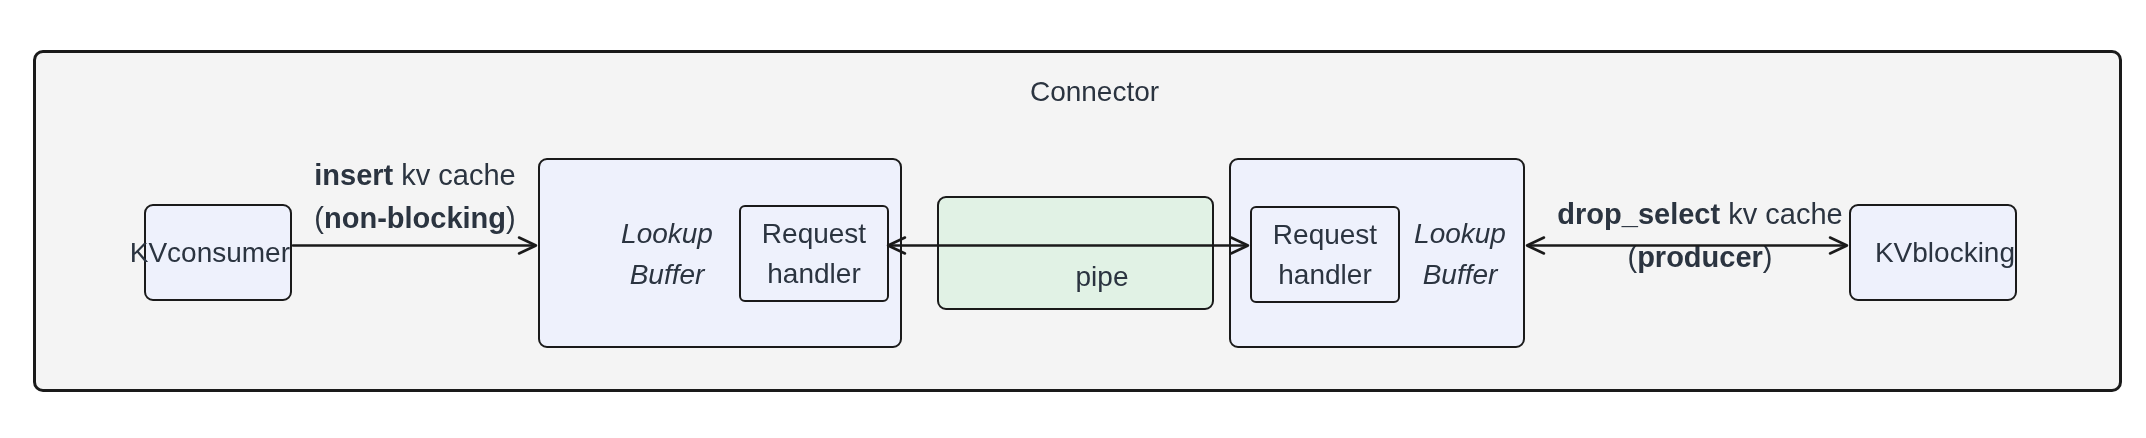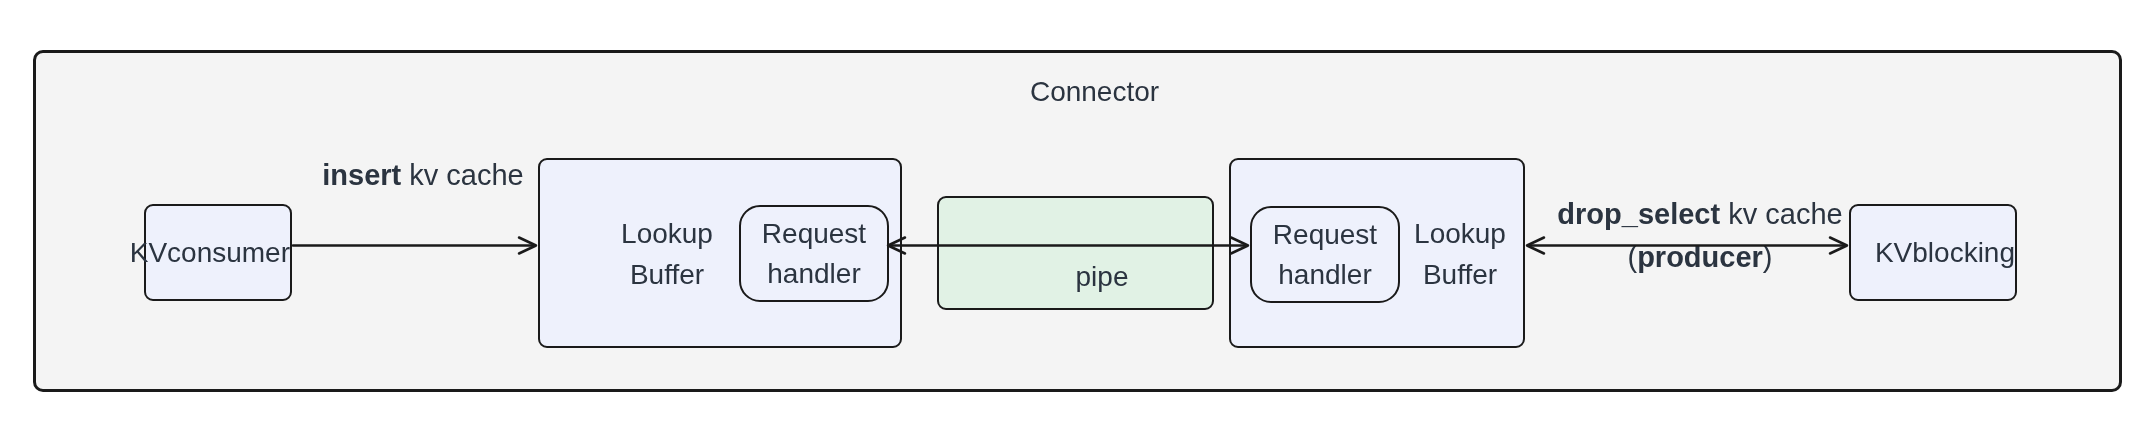--- a/index.html
+++ b/index.html
@@ -58,29 +58,30 @@
   .node span { display: block; }
   .kv-producer { left: 144px; top: 196px; width: 148px; height: 97px; }
   .kv-consumer { left: 1849px; top: 196px; width: 168px; height: 97px; }
   .lookup-buffer-left  { left: 538px;  top: 150px; width: 364px; height: 190px; }
   .lookup-buffer-right { left: 1229px; top: 150px; width: 296px; height: 190px; }
   .buffer-label {
     position: absolute;
     font-size: 28px;
     line-height: 41px;
     text-align: center;
+    font-style: italic;
   }
   .buffer-label.left-side  { left: 27px;  top: 53px; width: 200px; }
   .buffer-label.right-side { left: 170px; top: 53px; width: 118px; }
   .request-handler {
     position: absolute;
     width: 150px; height: 97px;
     background: var(--node-fill);
     border: 2.5px solid var(--border);
-    border-radius: 21px;
+    border-radius: 6px;
     display: flex;
     flex-direction: column;
     align-items: center;
     justify-content: center;
     font-size: 28px;
     line-height: 40px;
     text-align: center;
   }
   .request-handler.in-left  { left: 199px; top: 45px; }
   .request-handler.in-right { left: 19px;  top: 46px; }
@@ -102,21 +103,21 @@
   }
   .edge-label {
     position: absolute;
     top: 154px;
     font-size: 29px;
     line-height: 43px;
     text-align: center;
     color: var(--text);
   }
   .edge-label .bold { font-weight: bold; }
-  .edge-label-insert { left: 273px; width: 300px; }
+  .edge-label-insert { left: 265px; width: 300px; }
   .edge-label-drop   { left: 1510px; width: 380px; margin-top: 39px; }
   .edge-label span { white-space: pre; }
   svg.arrows {
     position: absolute;
     left: 0; top: 0;
     width: 2146px; height: 438px;
     pointer-events: none;
   }
   svg.arrows path, svg.arrows line {
     stroke: var(--border);
@@ -165,20 +166,21 @@
     </div>
   </div>
 
   <div class="node kv-consumer">
     <span>KV</span>
     <span>blocking</span>
   </div>
 
   <div class="edge-label edge-label-insert">
     <div><span class="bold">insert</span><span> kv cache</span></div>
+    <div><span>(</span><span class="bold">non-blocking</span><span>)</span></div>
   </div>
 
   <div class="edge-label edge-label-drop">
     <div><span class="bold">drop_select</span><span> kv cache</span></div>
     <div><span>(</span><span class="bold">producer</span><span>)</span></div>
   </div>
 
   <svg class="arrows" viewBox="0 0 2146 438" xmlns="http://www.w3.org/2000/svg">
 
     <g>

